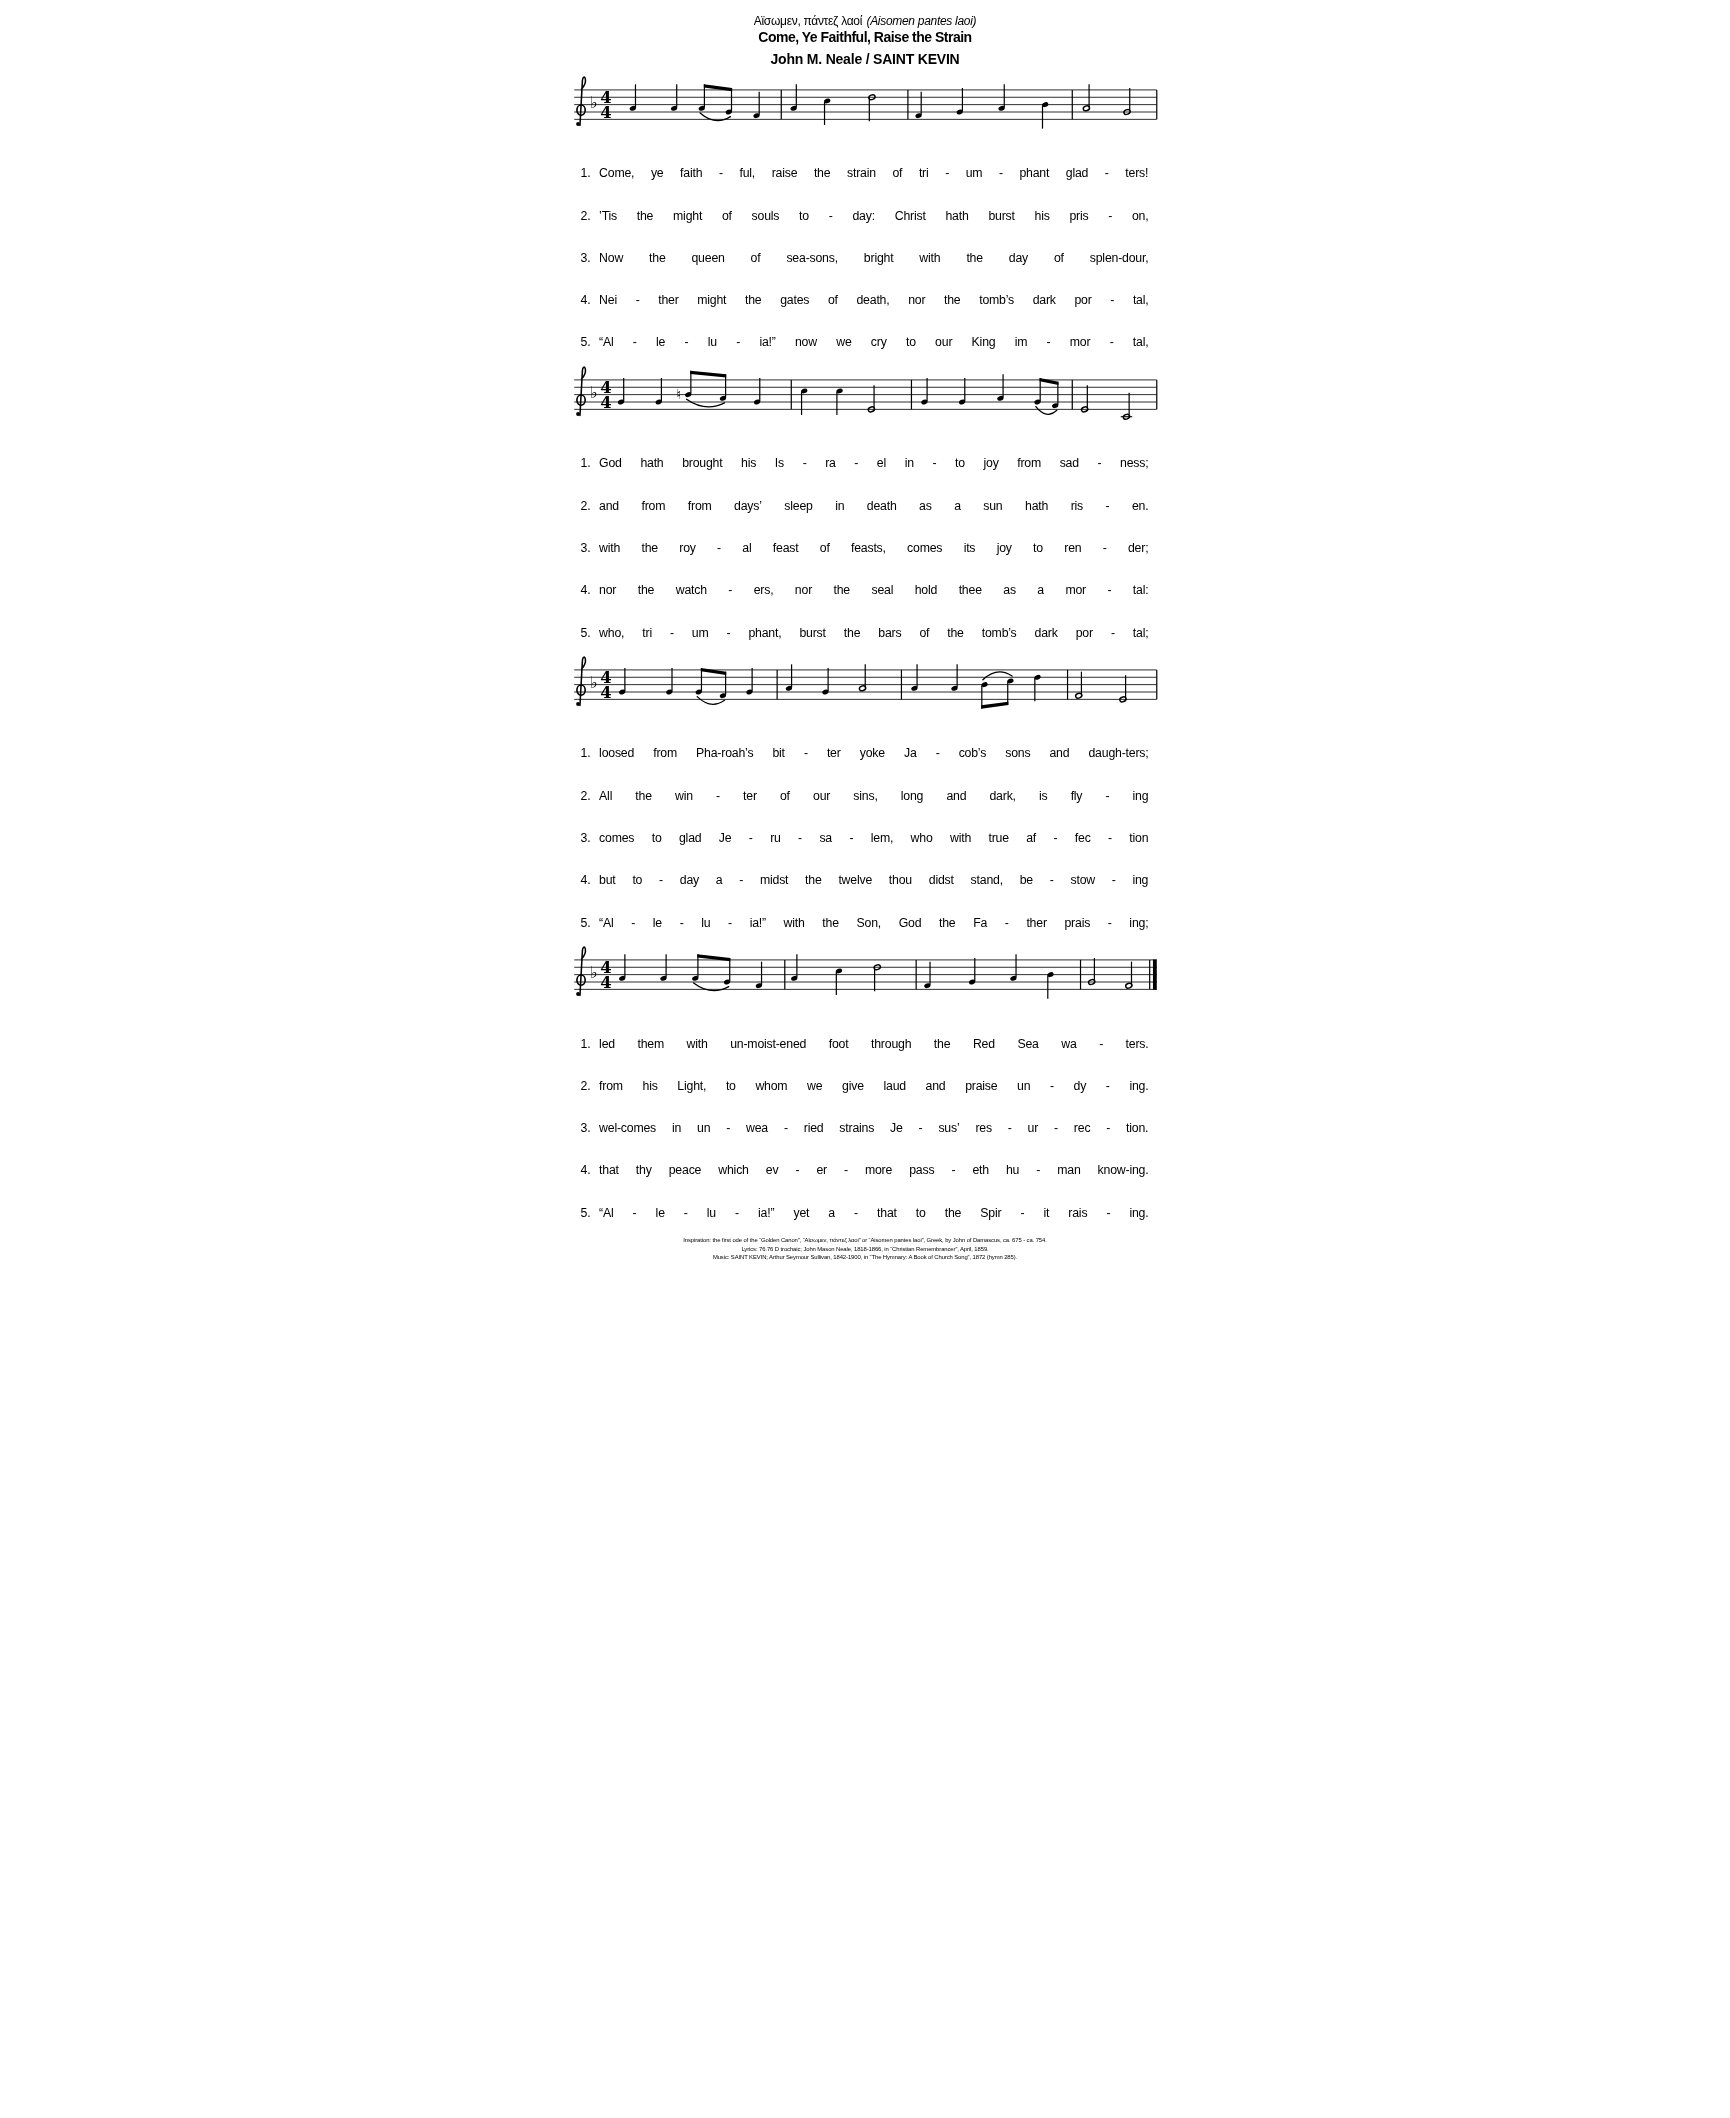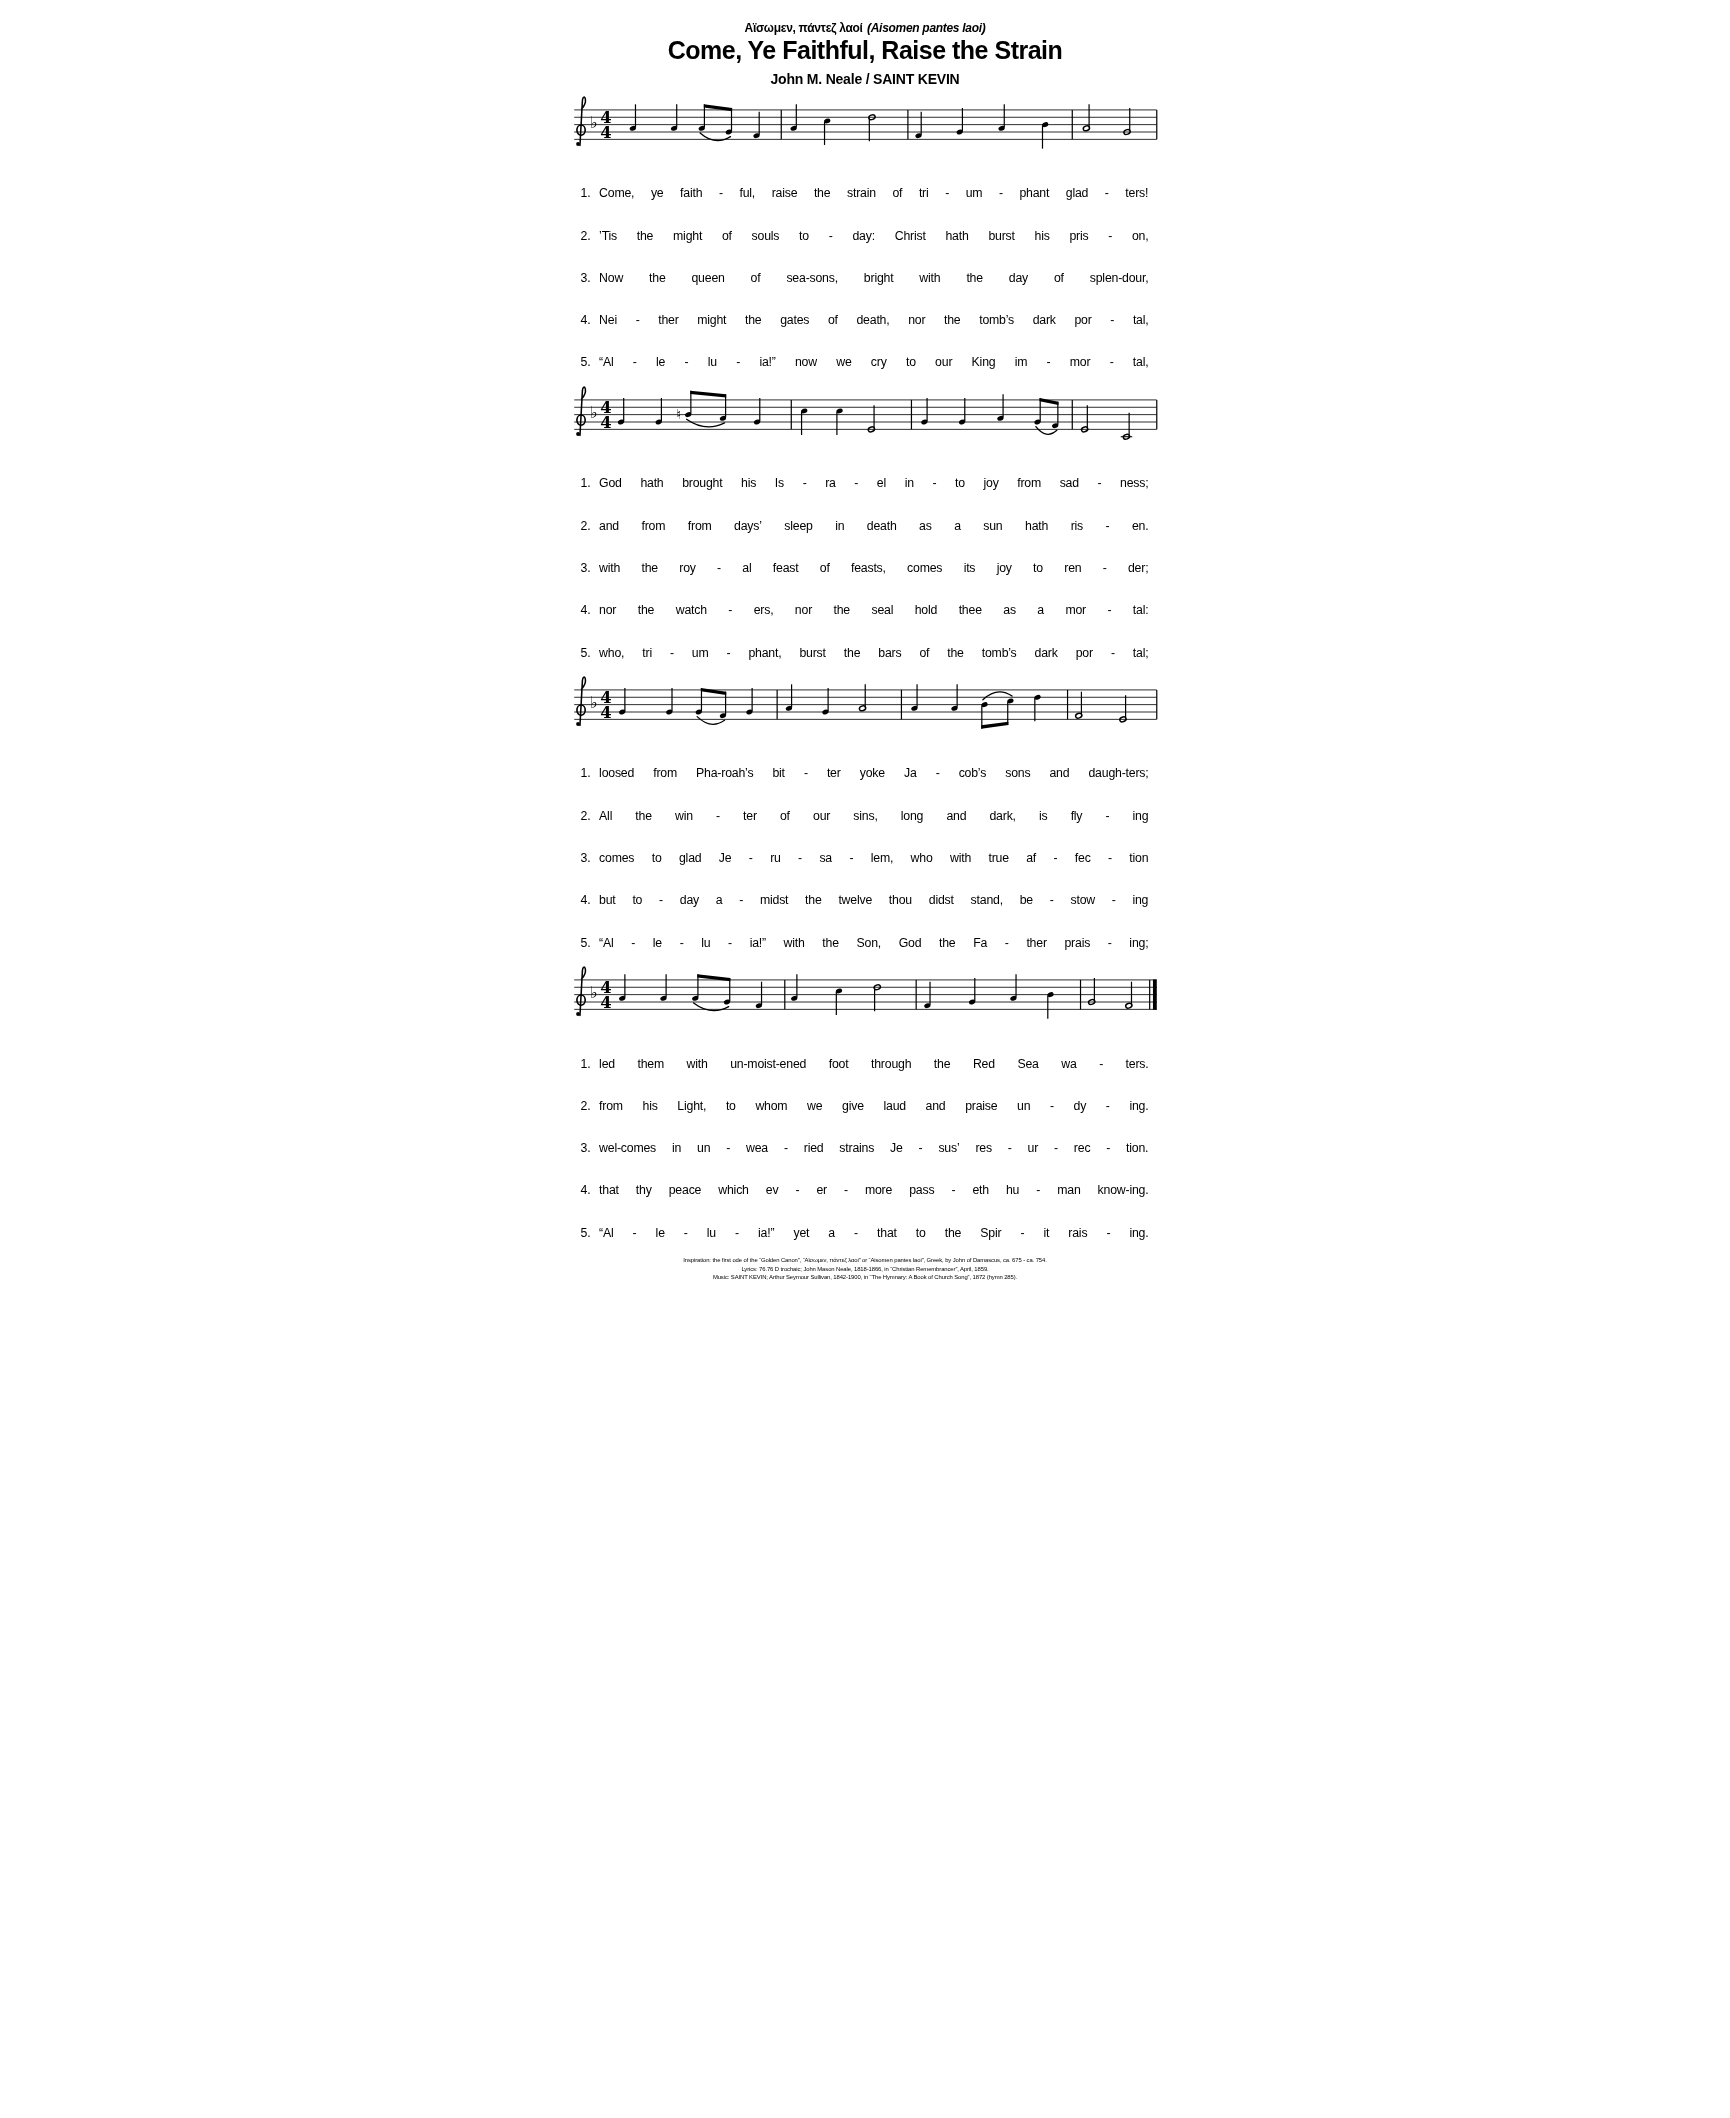--- a/index.html
+++ b/index.html
@@ -1,21 +1,21 @@
 <!DOCTYPE html>
 <html style="font-size:8.7px"><head>
 <meta charset="utf-8">
 <style>
   html,body{margin:0;padding:0;background:#fff;color:#000;}
   body{font-family:"Liberation Sans",sans-serif;}
   .page{width:591px;margin:0 auto;padding:5.5px 0 4.4px 0;background:#fff;}
   .hdr{text-align:center;}
-  .greek{font-size:12px;font-weight:bold;letter-spacing:-0.3px;margin-top:15px;}
+  .greek{font-size:12px;font-weight:normal;letter-spacing:-0.3px;margin-top:8px;}
   .greek .translit{font-style:italic;margin-left:4.4px;}
-  .title{font-size:25px;font-weight:bold;letter-spacing:-0.5px;margin-top:1.1px;}
+  .title{font-size:14px;font-weight:bold;letter-spacing:-0.5px;margin-top:1.1px;}
   .byline{font-size:14px;font-weight:bold;margin-top:6.6px;letter-spacing:-0.2px;}
   .system{display:block;margin:0;}
   svg.staff{display:block;width:591px;height:72px;}
   .verses{padding:0 12px 0 11px;margin:1.1px 0 5.5px 0;}
   .vrow{display:flex;align-items:baseline;line-height:18.3px;font-size:12.3px;letter-spacing:-0.2px;}
   .vnum{flex:0 0 18.6px;}
   .vtokens{flex:1;display:flex;justify-content:space-between;margin-top:24px;}
   .vtokens span{white-space:pre;}
   .footer{text-align:center;margin-top:14.2px;font-size:5.9px;line-height:8.5px;letter-spacing:-0.1px;}
 </style>

